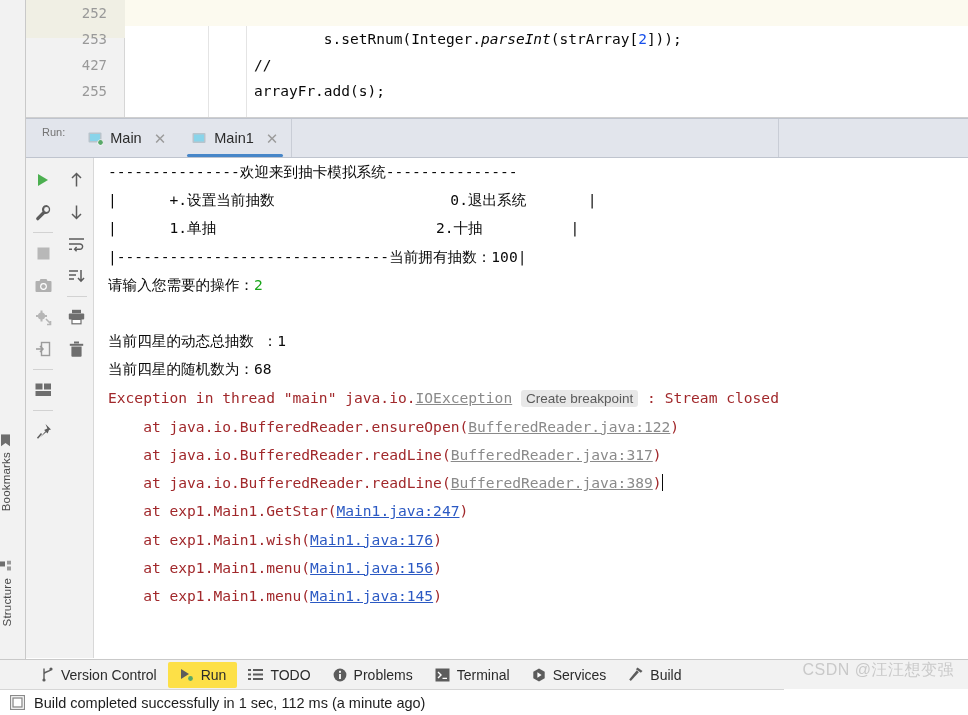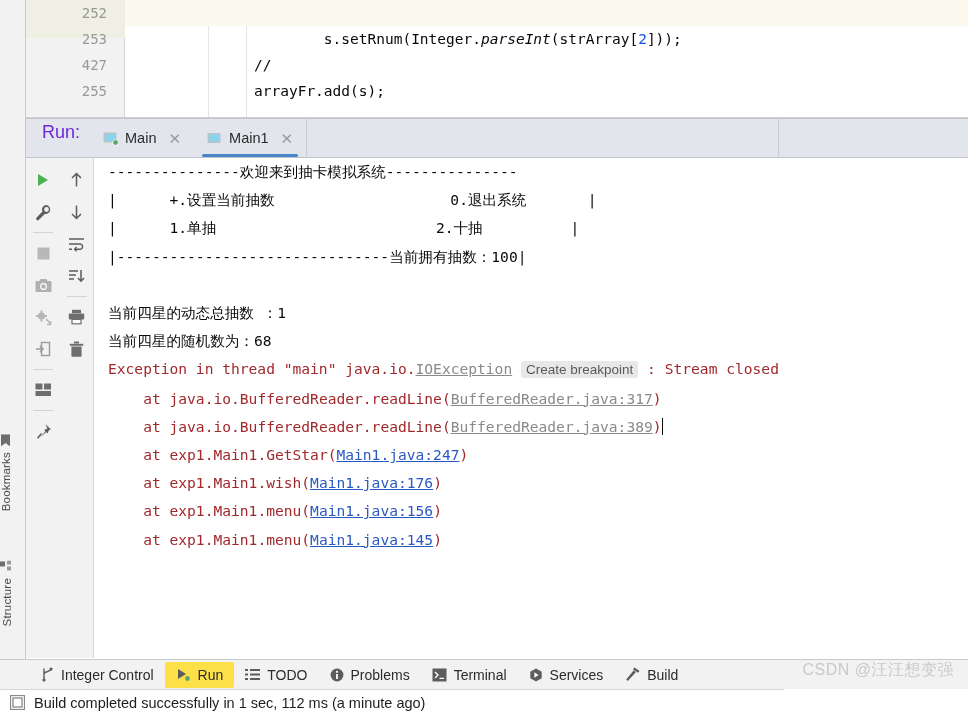--- a/index.html
+++ b/index.html
@@ -61,21 +61,21 @@
   }
 
   
   .run-tabbar {
     position: absolute; left: 26px; top: 118px; width: 942px; height: 40px;
     background: #e2e5ec; border-top: 1px solid #bfc4ce; border-bottom: 1px solid #bfc4ce;
     display: flex; align-items: stretch;
   }
   .run-label {
     display: flex; align-items: center; padding: 0 10px 12px 16px;
-    font-size: 18px; color: #6d28d9;
+    font-size: 11px; color: #737373;
   }
   .run-tab {
     display: flex; align-items: center; gap: 7px; padding: 0 13px;
     font-size: 14.5px; color: #2b2b2b; position: relative; cursor: default;
   }
   .run-tab.active::after {
     content: ""; position: absolute; left: 8px; right: 8px; bottom: 0;
     height: 3px; background: #4786c8; border-radius: 2px;
   }
   .tab-close { color: #9b9b9b; font-size: 15px; margin-left: 5px; line-height: 1; }
@@ -330,26 +330,28 @@
         <path d="M2.4 5.4h10.2v9.4a1 1 0 0 1-1 1H3.4a1 1 0 0 1-1-1z" fill="#6e6e6e"></path>
       </svg>
     </div>
   </div>
 
   <div class="console">
     <div class="cline">---------------欢迎来到抽卡模拟系统---------------</div>
     <div class="cline">|      +.设置当前抽数                    0.退出系统       |</div>
     <div class="cline">|      1.单抽                         2.十抽          |</div>
     <div class="cline">|-------------------------------当前拥有抽数：100|</div>
+    <div class="cline"><span>请输入您需要的操作：</span><span class="inp">2</span></div>
     <div class="cline blank"></div>
     <div class="cline">当前四星的动态总抽数 ：1</div>
     <div class="cline">当前四星的随机数为：68</div>
 
     <div class="cline err"><span>Exception in thread "main" java.io.</span><span class="greyln">IOException</span><span> </span><span class="bp-pill">Create breakpoint</span><span> </span><span>:</span><span> </span><span>Stream closed</span></div>
 
+    <div class="cline err"><span>    at </span><span>java.io.BufferedReader.ensureOpen(</span><span class="greyln">BufferedReader.java:122</span><span>)</span></div>
 
     <div class="cline err"><span>    at </span><span>java.io.BufferedReader.readLine(</span><span class="greyln">BufferedReader.java:317</span><span>)</span></div>
 
     <div class="cline err"><span>    at </span><span>java.io.BufferedReader.readLine(</span><span class="greyln">BufferedReader.java:389</span><span>)</span><span class="caret"></span></div>
 
     <div class="cline err"><span>    at </span><span>exp1.Main1.GetStar(</span><span class="lnk">Main1.java:247</span><span>)</span></div>
 
     <div class="cline err"><span>    at </span><span>exp1.Main1.wish(</span><span class="lnk">Main1.java:176</span><span>)</span></div>
 
     <div class="cline err"><span>    at </span><span>exp1.Main1.menu(</span><span class="lnk">Main1.java:156</span><span>)</span></div>
@@ -363,21 +365,21 @@
 
   <div class="bottom-bar">
     <div class="bb-item">
       <span>
         <svg width="13" height="15" viewBox="0 0 13 15">
           <path d="M3 1.5v12M3 7c0-3 7-2 7-5" stroke="#5c5c5c" stroke-width="1.4" fill="none"></path>
           <circle cx="3" cy="13" r="1.6" fill="#5c5c5c"></circle>
             <circle cx="10" cy="2" r="1.6" fill="#5c5c5c"></circle>
         </svg>
       </span>
-      <span>Integer Control</span>
+      <span>Version Control</span>
     </div>
 
     <div class="bb-item active">
       <span>
         <svg width="15" height="14" viewBox="0 0 15 14">
           <path d="M2 1l8 5-8 5z" fill="#5c5c5c"></path>
             <circle cx="11.5" cy="10.5" r="2.4" fill="#59a869"></circle>
         </svg>
       </span>
       <span>Run</span>

